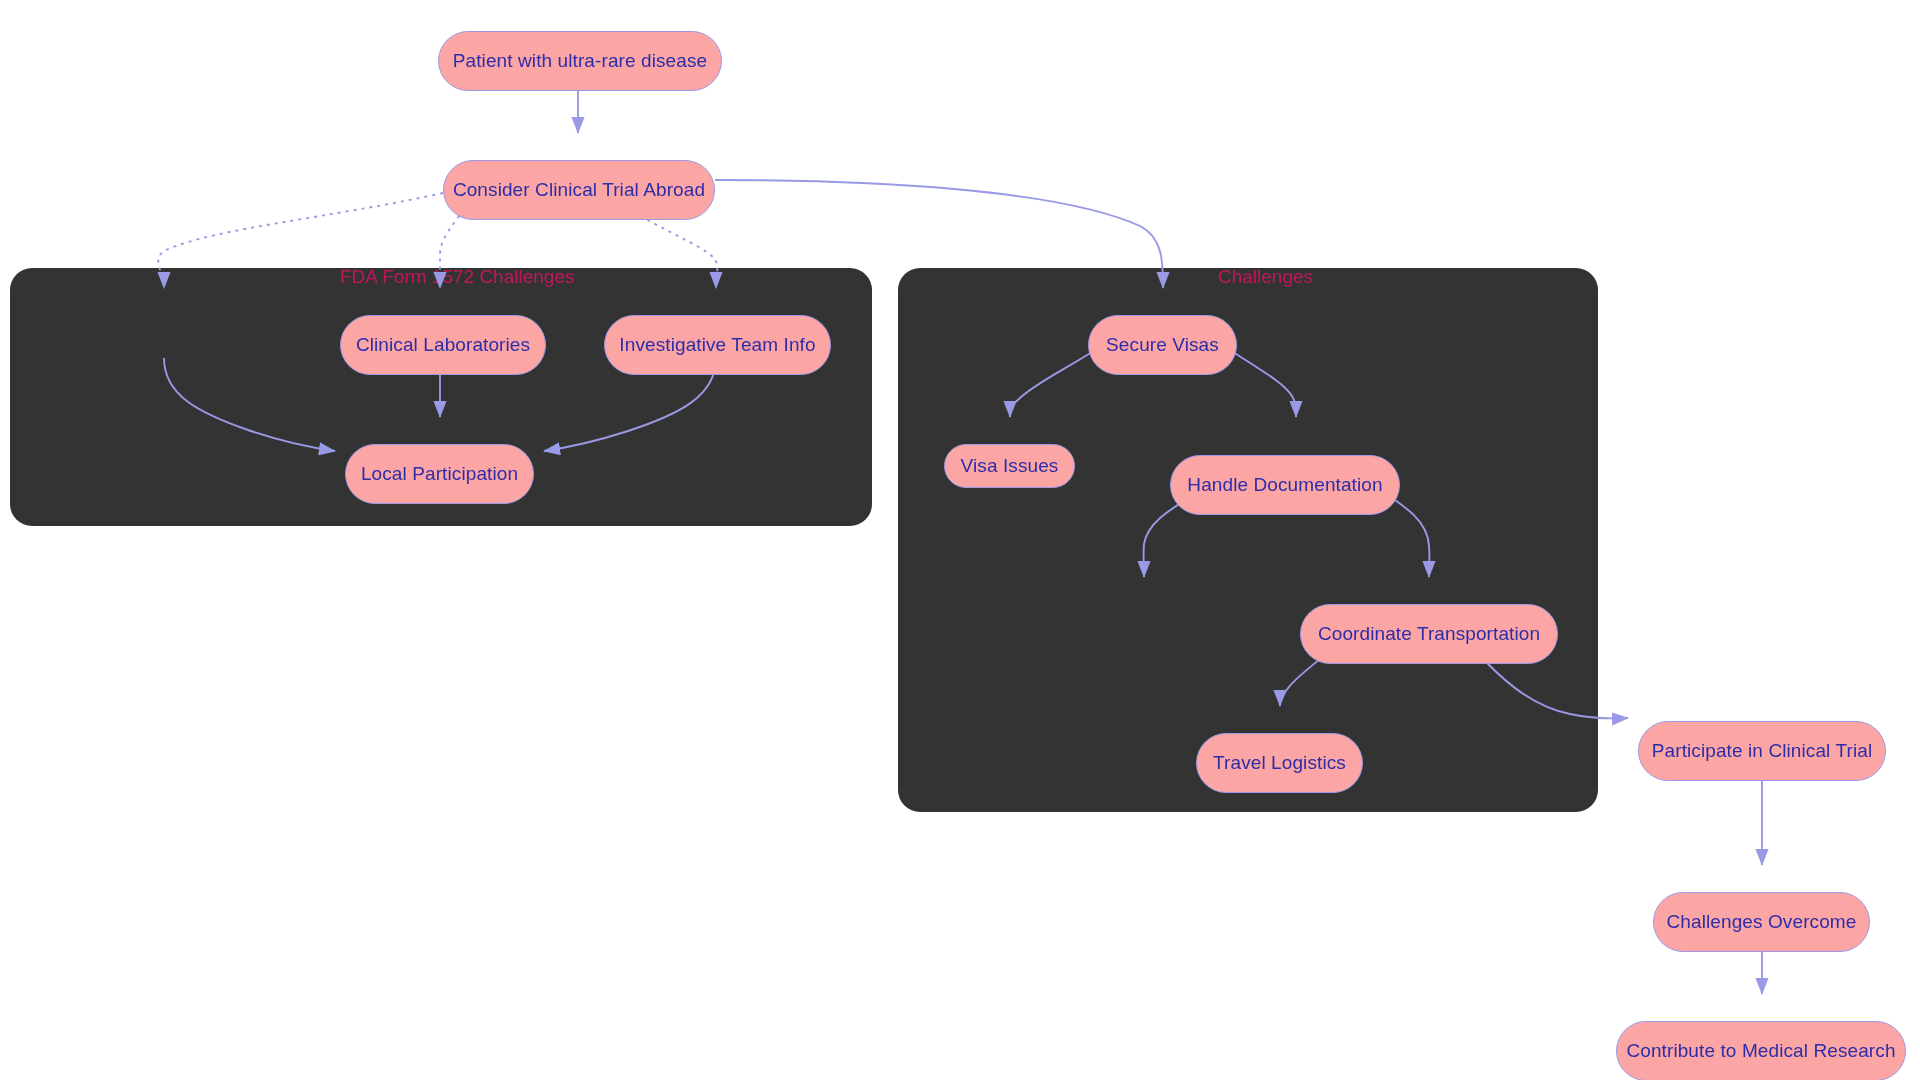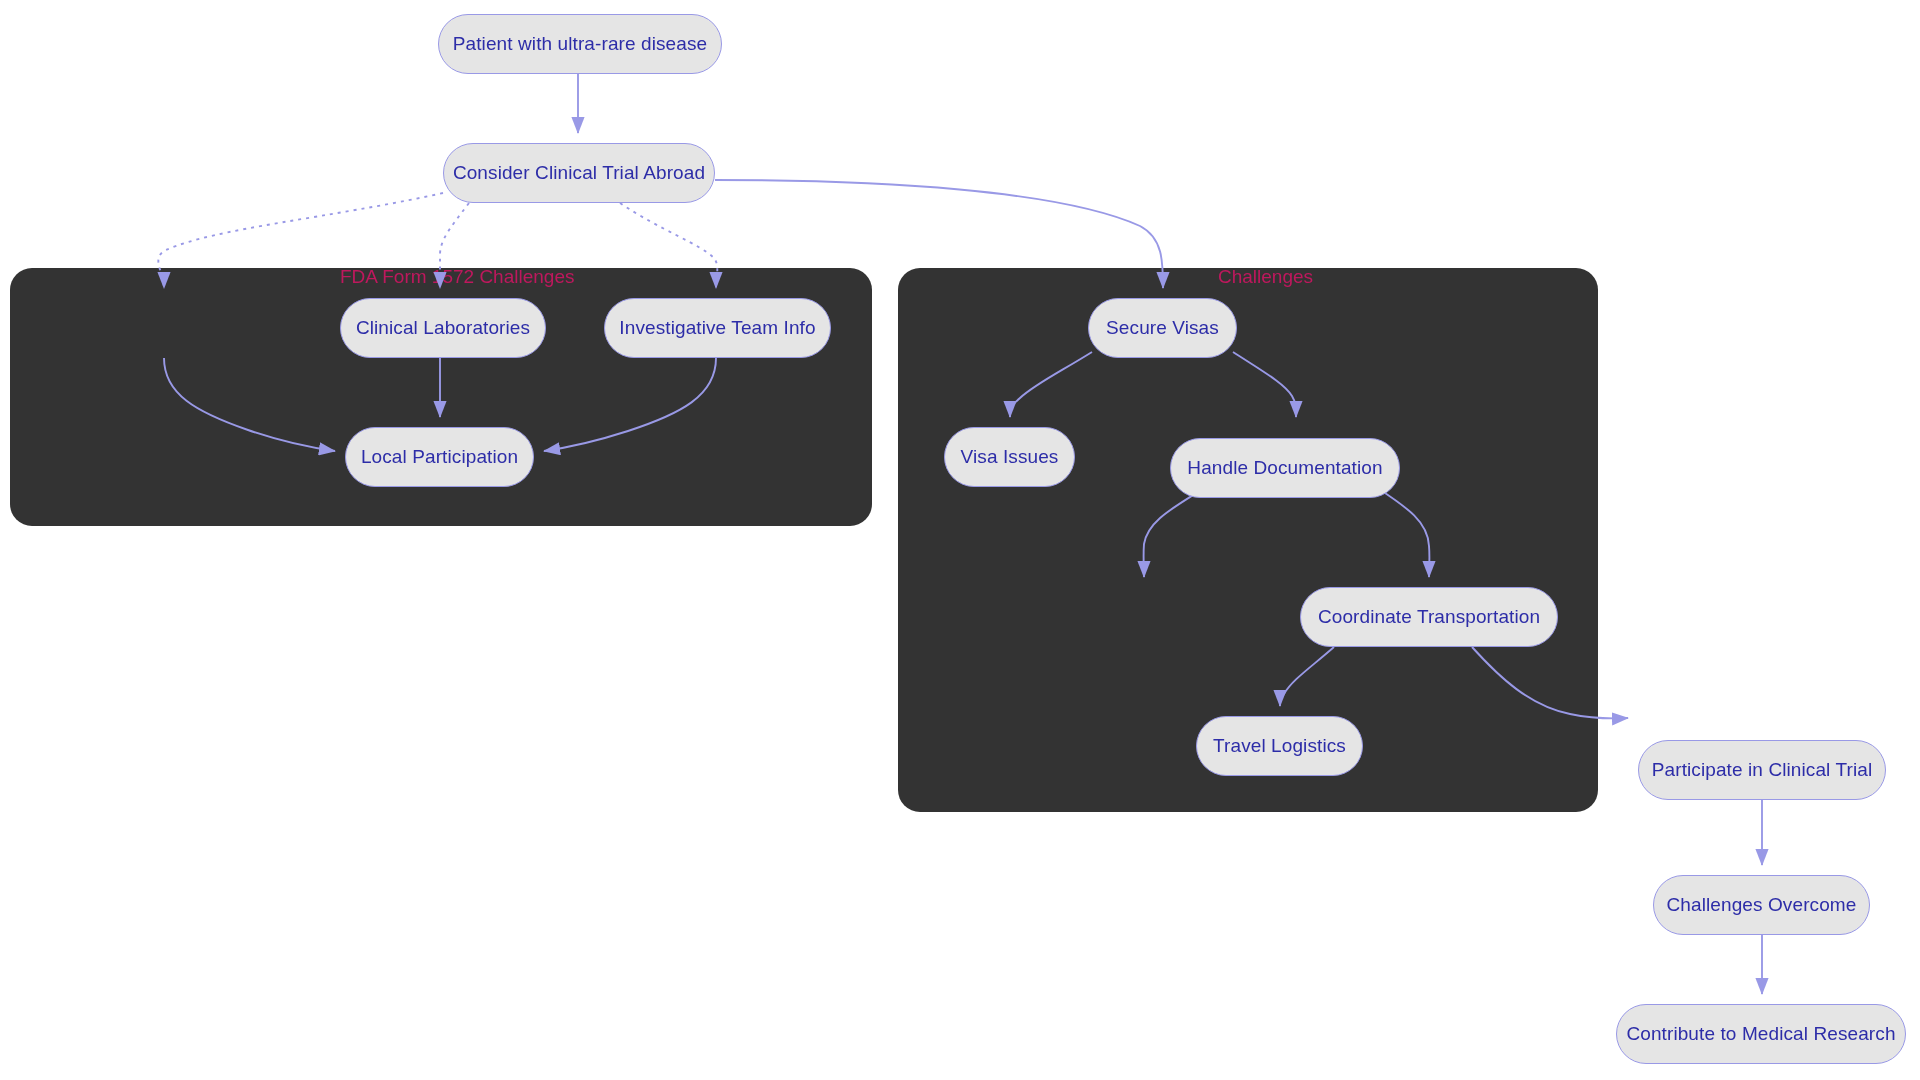--- a/index.html
+++ b/index.html
@@ -38,30 +38,31 @@
     font-size: 19px;
     font-family: "Liberation Sans", sans-serif;
     white-space: nowrap;
     z-index: 2;
   }
   .node {
     position: absolute;
     display: flex;
     align-items: center;
     justify-content: center;
-    background: #e5e5e5;
+    background: #fca5a5;
     border: 1.3px solid #9999e6;
     border-radius: 999px;
     color: #2d2da8;
     font-size: 19px;
     font-family: "Liberation Sans", sans-serif;
     box-sizing: border-box;
     white-space: nowrap;
     z-index: 4;
     letter-spacing: 0.1px;
+    margin-top: 17px;
   }
 </style>
 </head>
 <body>
 
 <div id="stage">
 
   <div class="cluster" style="left:10px; top:268px; width:862px; height:258px;"></div>
   <div class="cluster" style="left:898px; top:268px; width:700px; height:544px;"></div>
 
@@ -116,28 +117,28 @@
 
 
   <div class="node" style="left:340px; top:298px; width:206px; height:60px;">Clinical Laboratories</div>
 
   <div class="node" style="left:604px; top:298px; width:227px; height:60px;">Investigative Team Info</div>
 
   <div class="node" style="left:345px; top:427px; width:189px; height:60px;">Local Participation</div>
 
   <div class="node" style="left:1088px; top:298px; width:149px; height:60px;">Secure Visas</div>
 
-  <div class="node" style="left:944px; top:427px; width:131px; height:60px;">Visa Issues</div>
+  <div class="node" style="left:944px; top:427px; width:131px; height:44px;">Visa Issues</div>
 
   <div class="node" style="left:1170px; top:438px; width:230px; height:60px;">Handle Documentation</div>
 
 
   <div class="node" style="left:1196px; top:716px; width:167px; height:60px;">Travel Logistics</div>
 
   <div class="node" style="left:1300px; top:587px; width:258px; height:60px;">Coordinate Transportation</div>
 
-  <div class="node" style="left:1638px; top:740px; width:248px; height:60px;text-align:right;">Participate in Clinical Trial</div>
+  <div class="node" style="left:1638px; top:704px; width:248px; height:60px;text-align:right;">Participate in Clinical Trial</div>
 
   <div class="node" style="left:1653px; top:875px; width:217px; height:60px;">Challenges Overcome</div>
 
   <div class="node" style="left:1616px; top:1004px; width:290px; height:60px;">Contribute to Medical Research</div>
 
 </div>
 
 </body></html>

